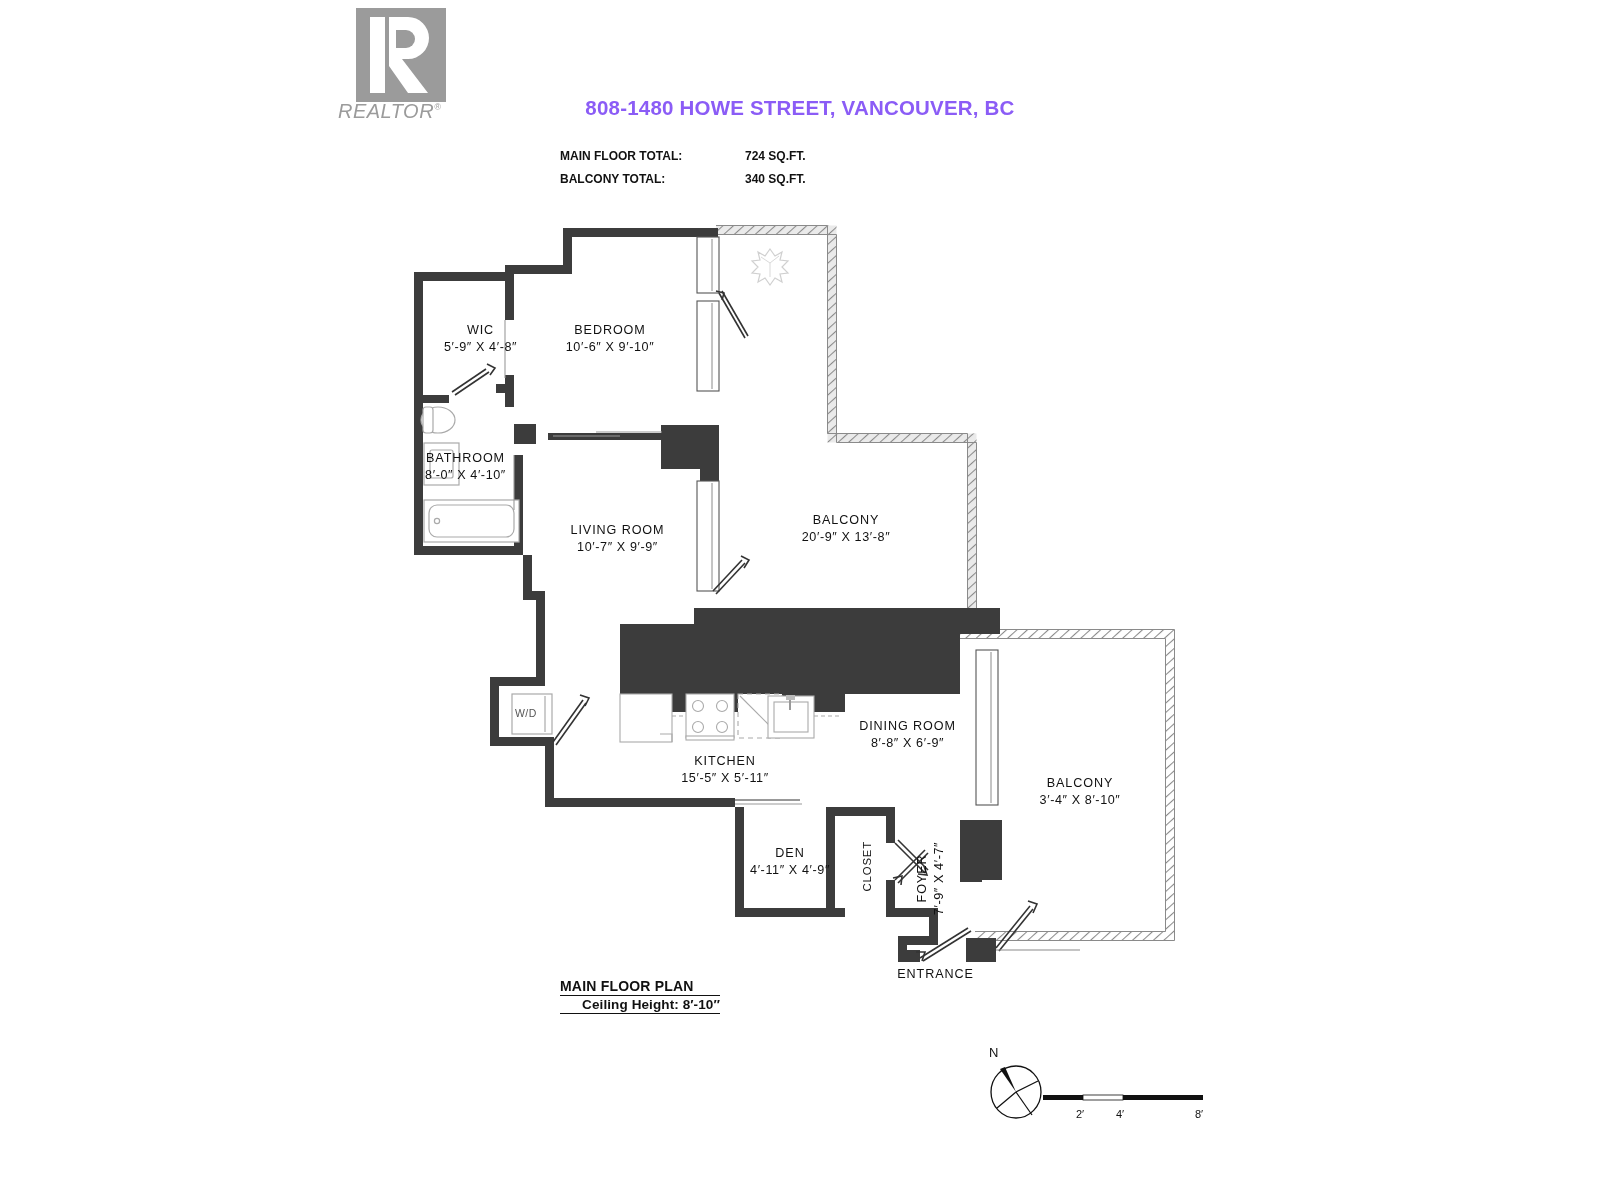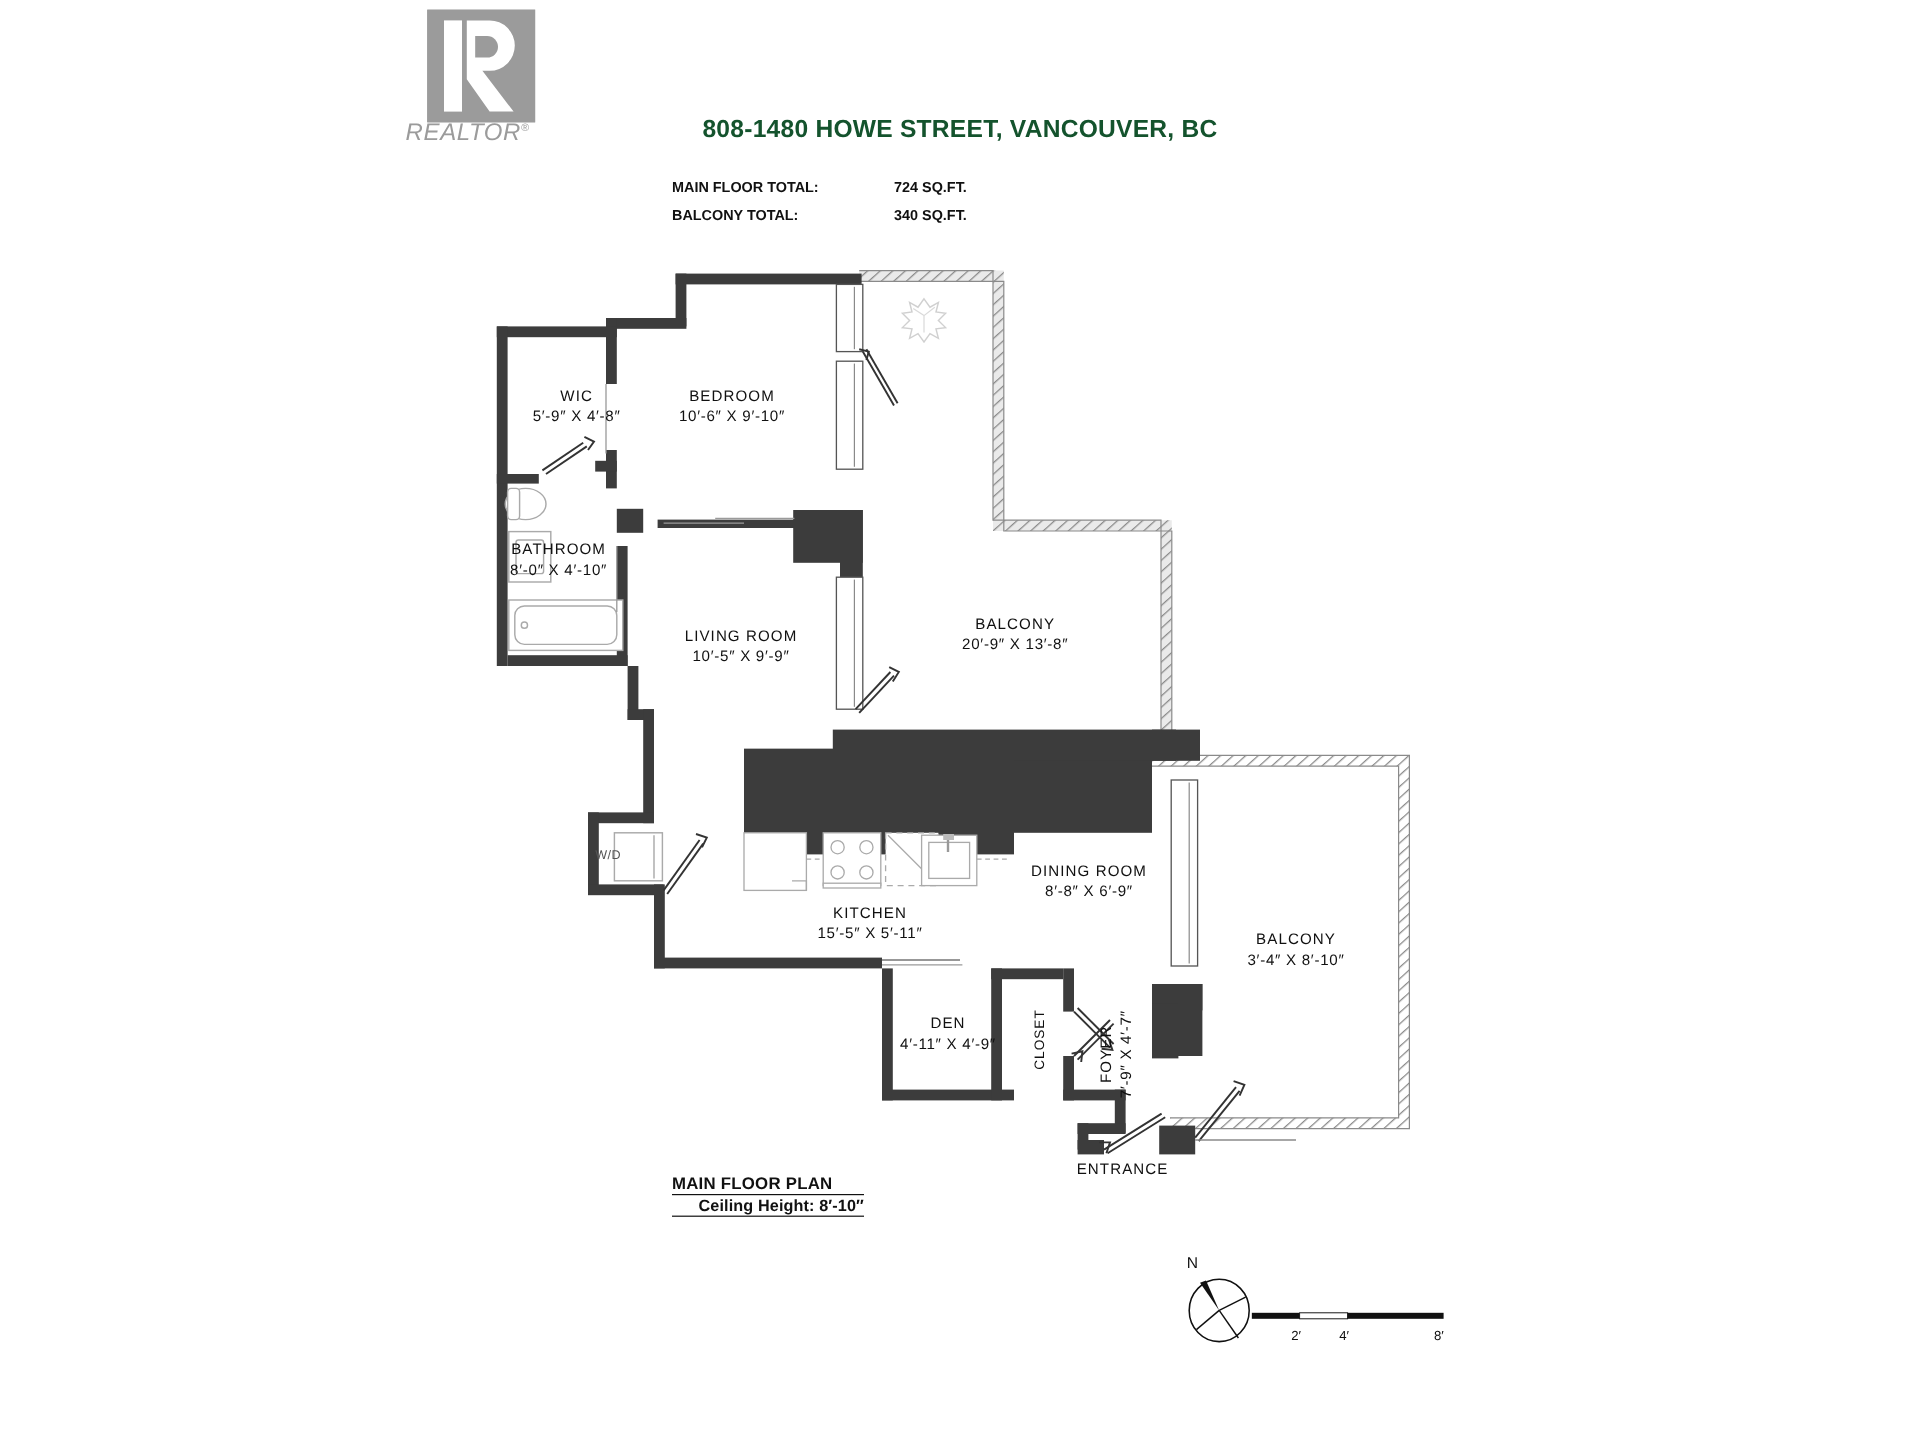--- a/index.html
+++ b/index.html
@@ -18,21 +18,21 @@
   #realtor-logo .wordmark{
     position:absolute;left:0;top:92px;width:108px;text-align:left;
     font-size:20px;letter-spacing:.5px;color:#9b9b9b;font-weight:400;
     font-family:"Liberation Sans",sans-serif;
     font-style:italic;
   }
   #realtor-logo .wordmark sup{font-size:9px;vertical-align:super;}
 
   #plan-title{
     position:absolute;left:400px;top:96px;width:800px;text-align:center;
-    font-size:20.5px;font-weight:bold;letter-spacing:.2px;color:#14532d;
+    font-size:20.5px;font-weight:bold;letter-spacing:.2px;color:#8b5cf6;
   }
   #totals{
     position:absolute;left:560px;top:145px;width:460px;
     font-size:12px;font-weight:bold;color:#111;
   }
   #totals .row{display:flex;line-height:23px;}
   #totals .lbl{width:185px;text-align:left;}
   #totals .val{width:140px;text-align:left;}
   #totals .row.sub .lbl,#totals .row.sub .val{font-weight:bold;}
 
@@ -296,21 +296,21 @@
   <div class="dim">10′-6″ X 9′-10″</div>
 </div>
 
 <div class="rlabel" id="lbl-bathroom" style="left:398px;top:450px;width:135px;">
   <div>BATHROOM</div>
   <div class="dim">8′-0″ X 4′-10″</div>
 </div>
 
 <div class="rlabel" id="lbl-living" style="left:535px;top:522px;width:165px;">
   <div>LIVING ROOM</div>
-  <div class="dim">10′-5″ X 9′-9″</div>
+  <div class="dim">10′-7″ X 9′-9″</div>
 </div>
 
 <div class="rlabel" id="lbl-balcony1" style="left:760px;top:512px;width:172px;">
   <div>BALCONY</div>
   <div class="dim">20′-9″ X 13′-8″</div>
 </div>
 
 <div class="rlabel" id="lbl-kitchen" style="left:645px;top:753px;width:160px;">
   <div>KITCHEN</div>
   <div class="dim">15′-5″ X 5′-11″</div>
@@ -337,21 +337,21 @@
 
 <div class="rlabel vert" id="lbl-foyer" style="left:860px;top:862px;width:140px;transform:rotate(-90deg);">
   <div>FOYER</div>
   <div class="dim">7′-9″ X 4′-7″</div>
 </div>
 
 <div class="rlabel" id="lbl-entrance" style="left:873px;top:966px;width:125px;">
   <div>ENTRANCE</div>
 </div>
 
-<div id="wd-label" style="left:496px;top:707px;">W/D</div>
+<div id="wd-label" style="left:515px;top:707px;">W/D</div>
 
 <div id="plan-footer">
   <div class="l1">MAIN FLOOR PLAN</div>
   <div class="rule"></div>
   <div class="l2">Ceiling Height: 8′-10″</div>
   <div class="rule2"></div>
 </div>
 
 <div id="compass">
   <svg width="62" height="72" viewBox="0 0 62 72" aria-hidden="true">

